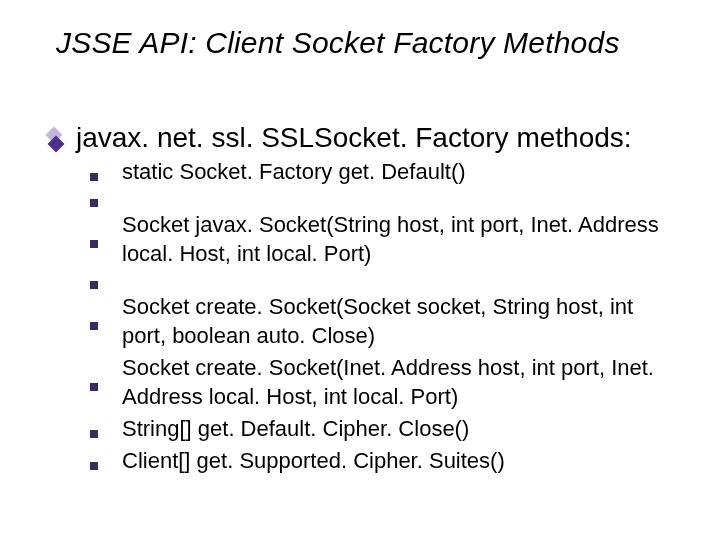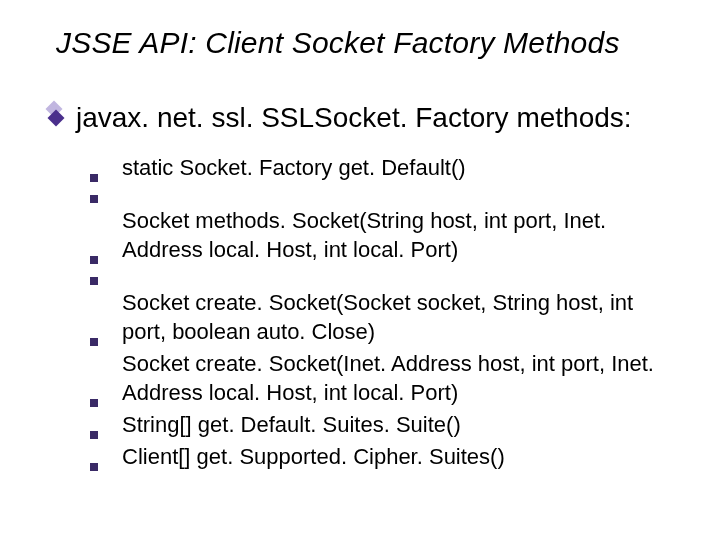--- a/index.html
+++ b/index.html
@@ -15,26 +15,26 @@
   .slide {
     box-sizing: border-box;
     width: 720px;
     height: 540px;
     padding: 18px 32px 20px 50px;
   }
   .title {
     font-size: 30px;
     font-style: italic;
     letter-spacing: 0.2px;
-    margin: 8px 0 40px 6px;
+    margin: 8px 0 60px 6px;
   }
   .row {
     display: flex;
-    align-items: flex-start;
-    margin-bottom: 18px;
+    align-items: center;
+    margin-bottom: 2px;
   }
   .diamond {
     width: 12px;
     height: 12px;
     flex: 0 0 12px;
     position: relative;
     margin-top: 12px;
     margin-right: 14px;
   }
   .diamond::before {
@@ -57,21 +57,21 @@
   }
   .lead {
     font-size: 28px;
     line-height: 1.25;
   }
   .sublist {
     margin-left: 40px;
   }
   .subrow {
     display: flex;
-    align-items: flex-end;
+    align-items: center;
     margin-bottom: 3px;
   }
   .sq {
     width: 8px;
     height: 8px;
     flex: 0 0 8px;
     background: #3a2a66;
     margin-top: 10px;
     margin-right: 24px;
   }
@@ -96,36 +96,36 @@
   <div class="sublist">
     <div class="subrow">
       <span class="sq"></span>
       <span class="method">static Socket. Factory get. Default()</span>
     </div>
     <div class="subrow">
       <span class="sq"></span>
     </div>
     <div class="subrow">
       <span class="sq"></span>
-      <span class="method">Socket methods. Socket(String host, int port, Inet. Address local. Host, int local. Port)</span>
+      <span class="method">Socket javax. Socket(String host, int port, Inet. Address local. Host, int local. Port)</span>
     </div>
     <div class="subrow">
       <span class="sq"></span>
     </div>
     <div class="subrow">
       <span class="sq"></span>
       <span class="method">Socket create. Socket(Socket socket, String host, int port, boolean auto. Close)</span>
     </div>
     <div class="subrow">
       <span class="sq"></span>
       <span class="method">Socket create. Socket(Inet. Address host, int port, Inet. Address local. Host, int local. Port)</span>
     </div>
     <div class="subrow">
       <span class="sq"></span>
-      <span class="method">String[] get. Default. Suites. Suite()</span>
+      <span class="method">String[] get. Default. Cipher. Close()</span>
     </div>
     <div class="subrow">
       <span class="sq"></span>
       <span class="method">Client[] get. Supported. Cipher. Suites()</span>
     </div>
   </div>
 
 </div>
 
 </body></html>

